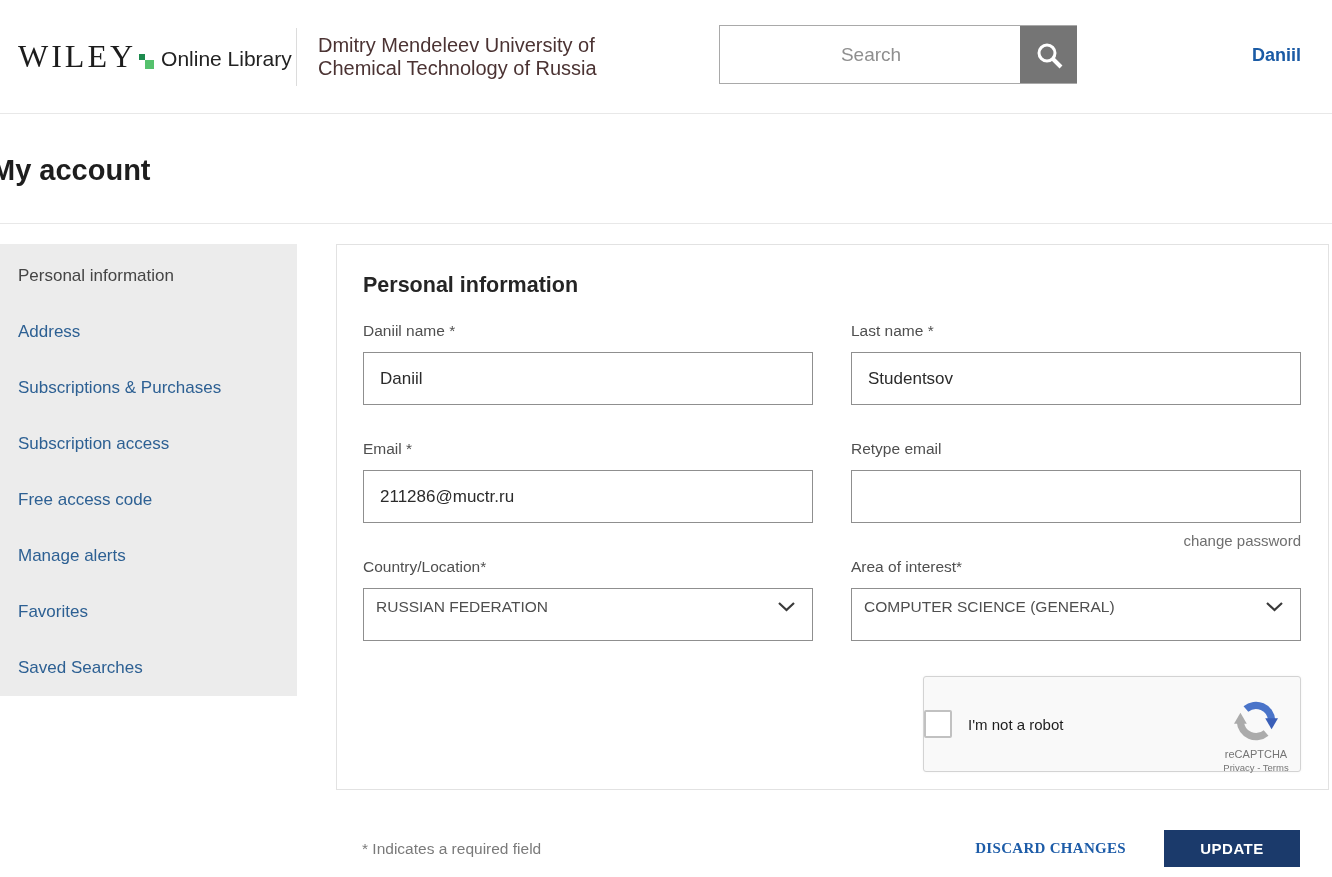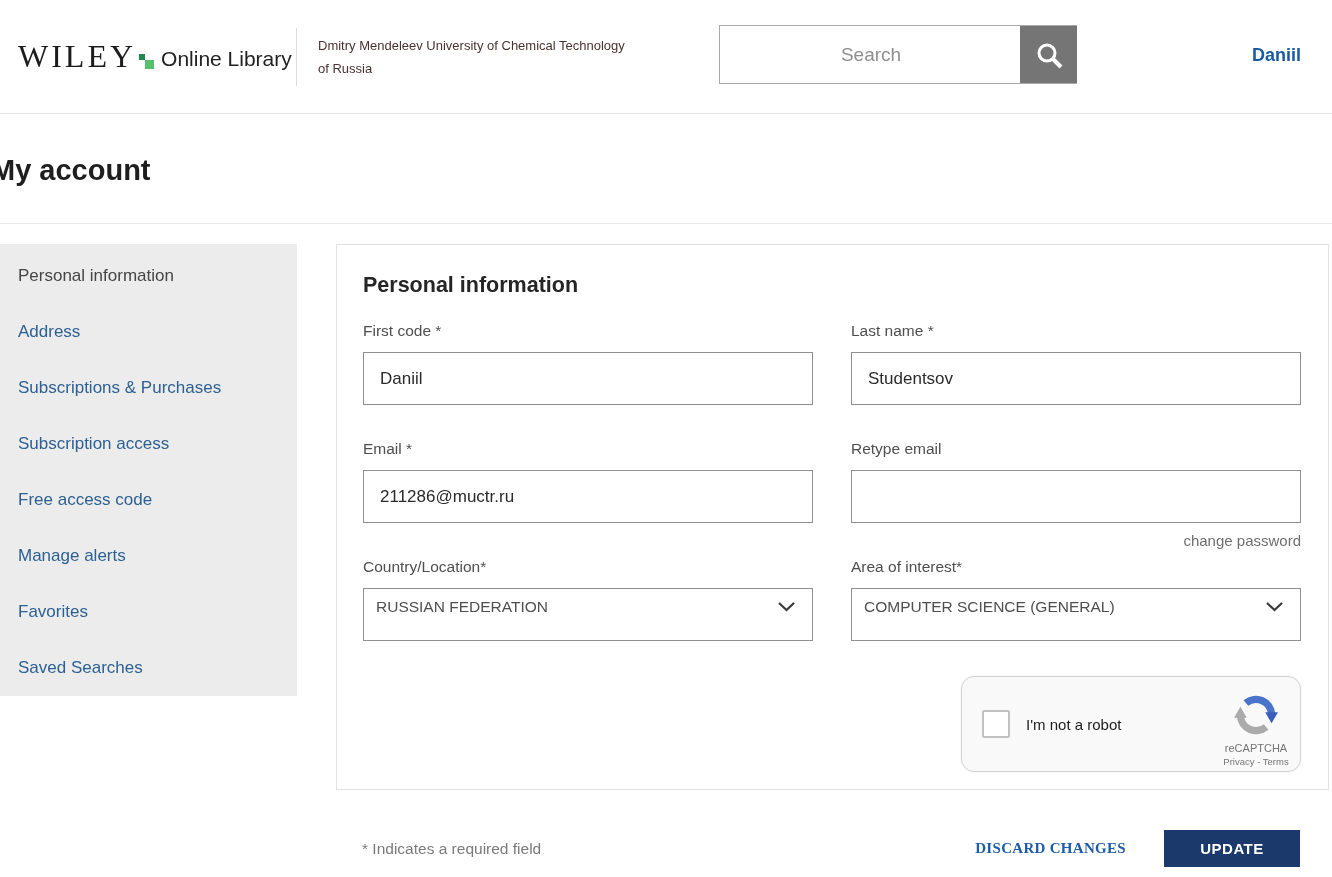--- a/index.html
+++ b/index.html
@@ -10,21 +10,21 @@
   .header { position:relative; height:114px; border-bottom:1px solid #e8e8e8; background:#fff; }
   .logo { position:absolute; left:18px; top:40px; display:flex; align-items:flex-end; cursor:pointer; }
   .logo .wiley { font-family:"Liberation Serif", serif; font-size:32px; line-height:32px;
                  letter-spacing:3px; color:#1c1c1c; }
   .logo-mark { position:relative; width:15px; height:15px; margin:0 7px 3px 3px; }
   .logo-mark .sq1 { position:absolute; left:0; top:0; width:6px; height:6px; background:#1d8a4e; }
   .logo-mark .sq2 { position:absolute; right:0; bottom:0; width:9px; height:9px; background:#55c16d; }
   .logo .online { font-size:21px; line-height:25px; color:#222; margin-bottom:1px; }
   .header-divider { position:absolute; left:296px; top:28px; width:1px; height:58px; background:#dcdcdc; }
   .institution { position:absolute; left:318px; top:34px; width:315px;
-                 font-size:13px; line-height:23px; color:#4b3333; }
+                 font-size:20px; line-height:23px; color:#4b3333; }
   .search-wrap { position:absolute; left:719px; top:25px; width:358px; height:59px; }
   .search-input { width:100%; height:100%; border:1px solid #a9a9a9; font-size:19px; color:#333;
                   padding:0 72px 0 18px; outline:none; font-family:"Liberation Sans", sans-serif;text-align:center; }
   .search-input::placeholder { color:#8f8f8f; }
   .search-btn { position:absolute; right:0; top:1px; width:57px; height:57px; background:#757575;
                 border:none; display:flex; align-items:center; justify-content:center; cursor:pointer; }
   .user-link { position:absolute; right:31px; top:45px; font-size:18px; font-weight:700;
                color:#1b5ba5; cursor:pointer; }
 
   
@@ -45,27 +45,27 @@
   .field { margin-bottom:35px; position:relative; }
   .field .f-label { display:block; font-size:15.5px; color:#4f4f4f; margin-bottom:12px; }
   .text-input { width:100%; height:53px; border:1px solid #8f8f8f; font-size:17px; color:#2b2b2b;
                 padding:0 16px; outline:none; font-family:"Liberation Sans", sans-serif; background:#fff; }
   .change-pw { position:absolute; right:0; top:100%; margin-top:9px; font-size:15px;
                color:#6f6f6f; cursor:pointer; }
   .select { width:100%; height:53px; border:1px solid #8f8f8f; background:#fff; display:flex;
             align-items:center; justify-content:space-between; padding:0 17px 16px 12px;
             font-size:15.5px; color:#4f4f4f; cursor:pointer; }
 
-  .captcha { grid-column:2; margin-left:auto; width:340px; height:96px; background:#f9f9f9;
-             border:1px solid #d3d3d3; border-radius:13px; box-shadow:0 0 3px rgba(0,0,0,.05);
-             display:flex; align-items:center; padding-left:20px; position:relative; }
+  .captcha { grid-column:2; margin-left:auto; width:378px; height:96px; background:#f9f9f9;
+             border:1px solid #d3d3d3; border-radius:3px; box-shadow:0 0 3px rgba(0,0,0,.05);
+             display:flex; align-items:center; position:relative; }
   .captcha-checkbox { width:28px; height:28px; background:#fff; border:2px solid #c1c1c1;
                       border-radius:2px; cursor:pointer; }
   .captcha-label { margin-left:16px; font-size:15px; color:#1d1d1d; }
-  .captcha-brand { position:absolute; right:6px; top:16px; width:76px; text-align:center; }
+  .captcha-brand { position:absolute; right:6px; top:22px; width:76px; text-align:center; }
   .captcha-brand .brand-name { font-size:11px; color:#757575; margin-top:1px; }
   .captcha-brand .brand-links { font-size:9.5px; color:#757575; margin-top:2px; }
   .captcha-brand .brand-links span { cursor:pointer; }
 
   .footer-row { position:absolute; left:362px; right:32px; top:601px; height:47px;
                 display:flex; align-items:center; }
   .required-note { flex:1; font-size:15.5px; color:#7a7a7a; }
   .discard-btn { background:none; border:none; font-family:Liberation Serif, serif;
                  font-size:15px; font-weight:700; color:#1d5ca8; letter-spacing:.3px; cursor:pointer; }
   .update-btn { width:136px; height:37px; margin-left:38px; background:#1b3a6b; border:none;
@@ -115,21 +115,21 @@
     <div class="side-item">Manage alerts</div>
     <div class="side-item">Favorites</div>
     <div class="side-item">Saved Searches</div>
   </nav>
 
   <section class="card">
     <h2 class="card-heading">Personal information</h2>
 
     <div class="form-grid">
       <div class="field">
-        <label class="f-label">First code *</label>
+        <label class="f-label">Daniil name *</label>
         <input class="text-input" type="text" value="Daniil" style="">
       </div>
       <div class="field">
         <label class="f-label">Last name *</label>
         <input class="text-input" type="text" value="Studentsov" style="">
       </div>
 
       <div class="field">
         <label class="f-label">Email *</label>
         <input class="text-input" type="text" value="211286@muctr.ru" style="">

